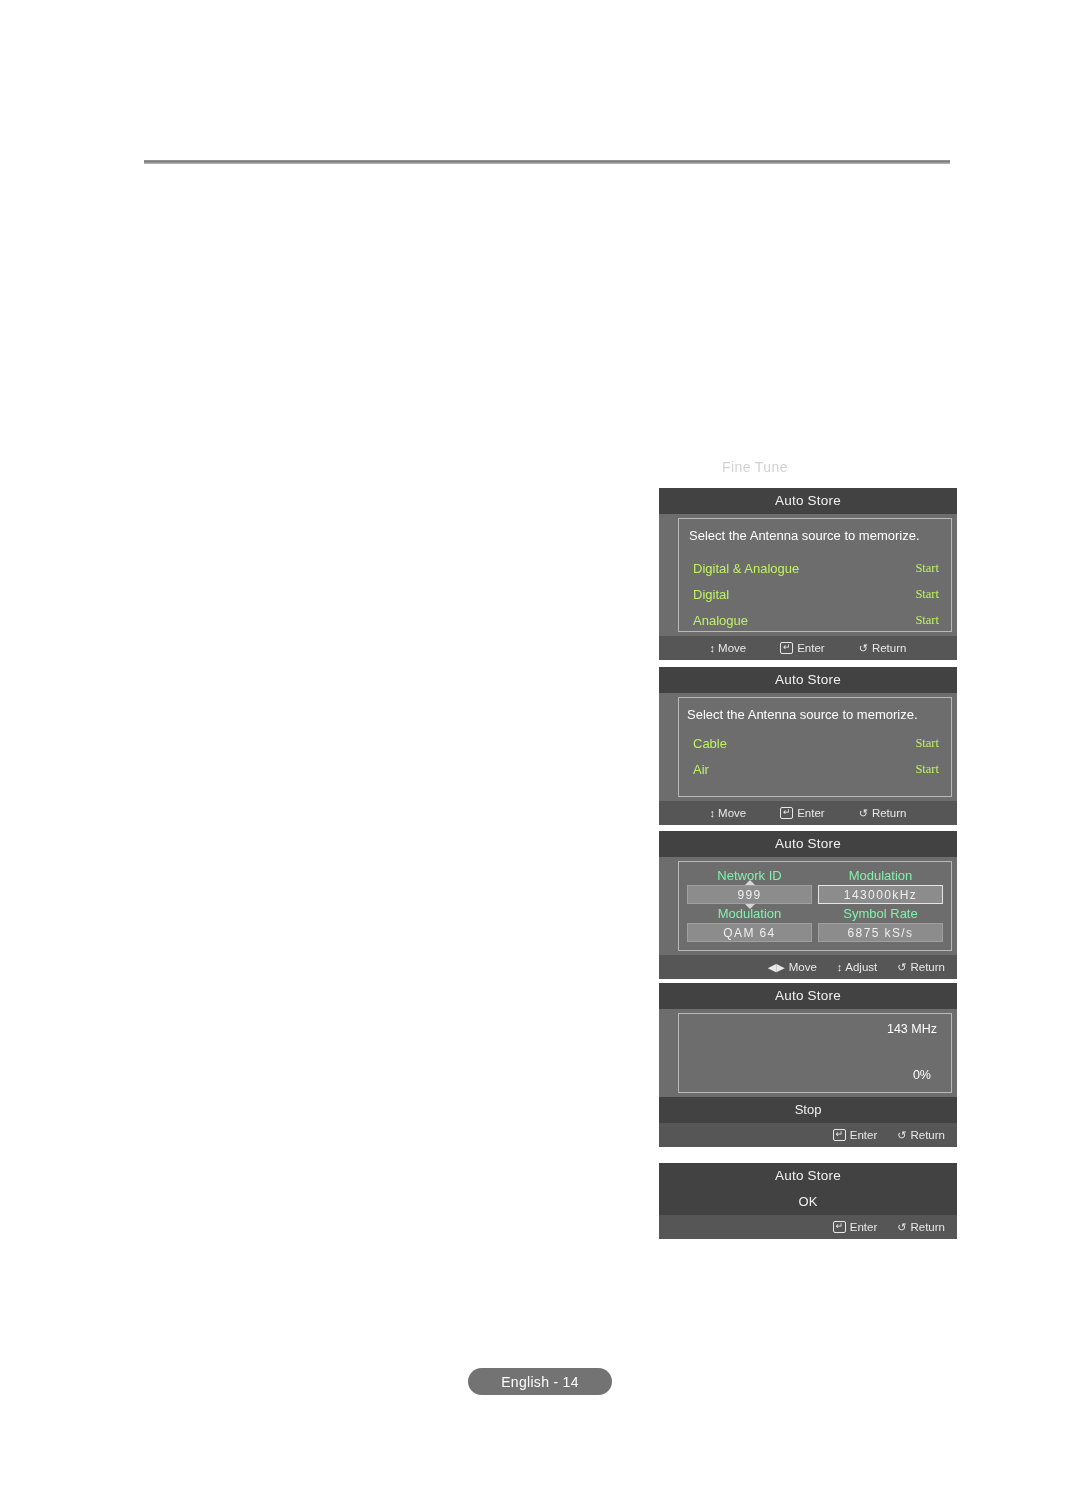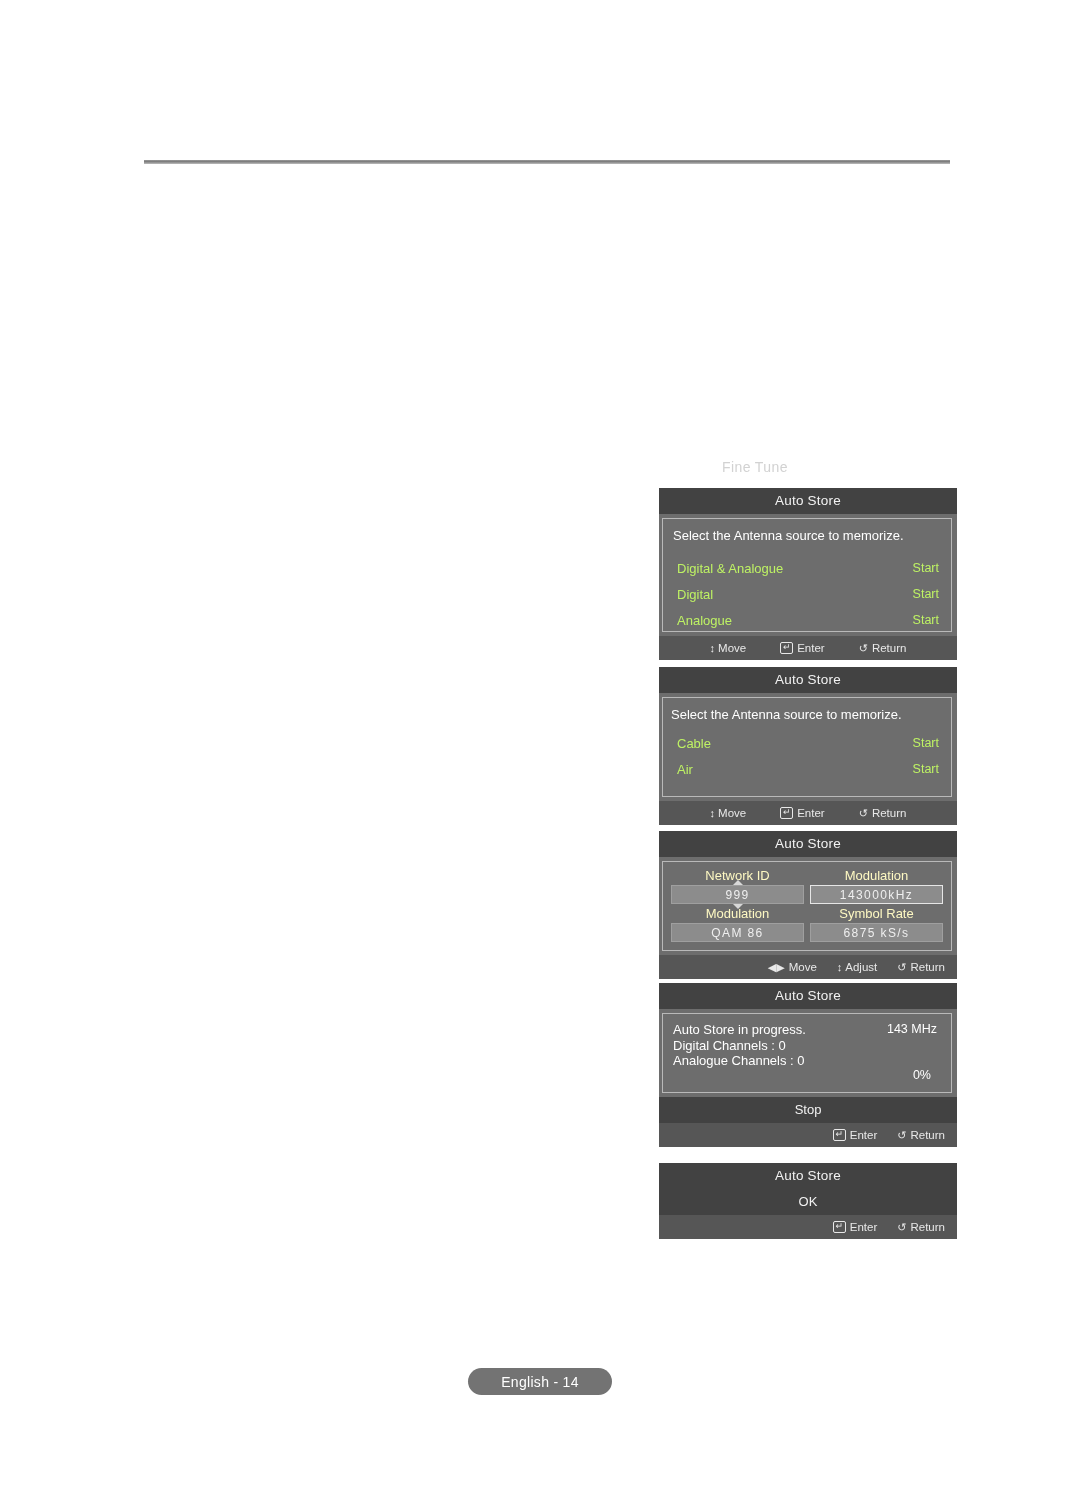--- a/index.html
+++ b/index.html
@@ -48,21 +48,21 @@
   .osd-title {
     background: #424242;
     height: 26px;
     line-height: 26px;
     text-align: center;
     font-size: 13.5px;
     color: #f2f2f2;
     letter-spacing: 0.2px;
   }
   .osd-body {
-    margin: 4px 5px 4px 3px;
+    margin: 4px 5px 4px 19px;
     border: 1px solid #b9b9b9;
     background: #6d6d6d;
     box-sizing: border-box;
     position: relative;
   }
   .osd-foot {
     background: #565656;
     height: 24px;
     display: flex;
     align-items: center;
@@ -110,33 +110,33 @@
     display: flex;
     justify-content: space-between;
     align-items: center;
     font-size: 13px;
     color: #bef264;
     padding: 0 12px 0 14px;
     height: 26px;
     white-space: nowrap;
   }
   .opt-row .opt-label { }
-  .opt-row .opt-action { font-size: 12.5px; }
+  .opt-row .opt-action { font-size: 12.5px; font-family: Liberation Serif, serif; }
 
   
   .tune-grid {
     display: grid;
     grid-template-columns: 1fr 1fr;
     gap: 2px 6px;
     padding: 6px 8px 8px 8px;
   }
   .tune-cell { text-align: center; }
   .tune-cap {
     font-size: 13px;
-    color: #fef9c3;
+    color: #86efac;
     padding-bottom: 2px;
     white-space: nowrap;
   }
   .tune-val {
     background: #8c8c8c;
     border: 1px solid #9f9f9f;
     height: 19px;
     line-height: 19px;
     font-size: 12px;
     color: #efefef;
@@ -302,21 +302,21 @@
         </div>
       </div>
 
       <div class="tune-cell">
         <div class="tune-cap">Modulation</div>
         <div class="tune-val selected">143000kHz</div>
       </div>
 
       <div class="tune-cell">
         <div class="tune-cap">Modulation</div>
-        <div class="tune-val">QAM 86</div>
+        <div class="tune-val">QAM 64</div>
       </div>
 
       <div class="tune-cell">
         <div class="tune-cap">Symbol Rate</div>
         <div class="tune-val">6875 kS/s</div>
       </div>
 
     </div>
   </div>
   <div class="osd-foot">
@@ -332,23 +332,20 @@
       <span class="gl">↺</span>
       <span>Return</span>
     </span>
   </div>
 </div>
 
 <div class="osd" style="top:983px;">
   <div class="osd-title">Auto Store</div>
   <div class="osd-body" style="height:80px;">
     <div class="status-wrap">
-      <div class="status-lines">Auto Store in progress.
-Digital Channels : 0
-Analogue Channels : 0</div>
       <div class="status-freq">143 MHz</div>
       <div class="status-pct">0%</div>
     </div>
   </div>
   <div class="action-bar">Stop</div>
   <div class="osd-foot">
     <span class="hint">
       <span class="gl enter">↵</span>
       <span>Enter</span>
     </span>

